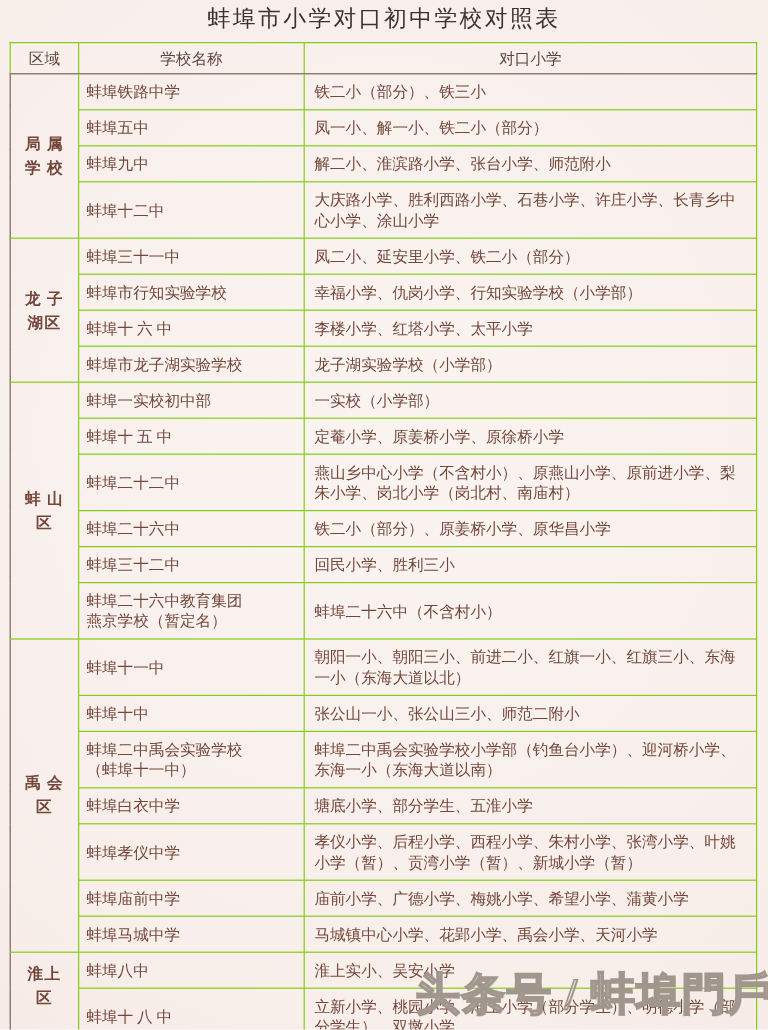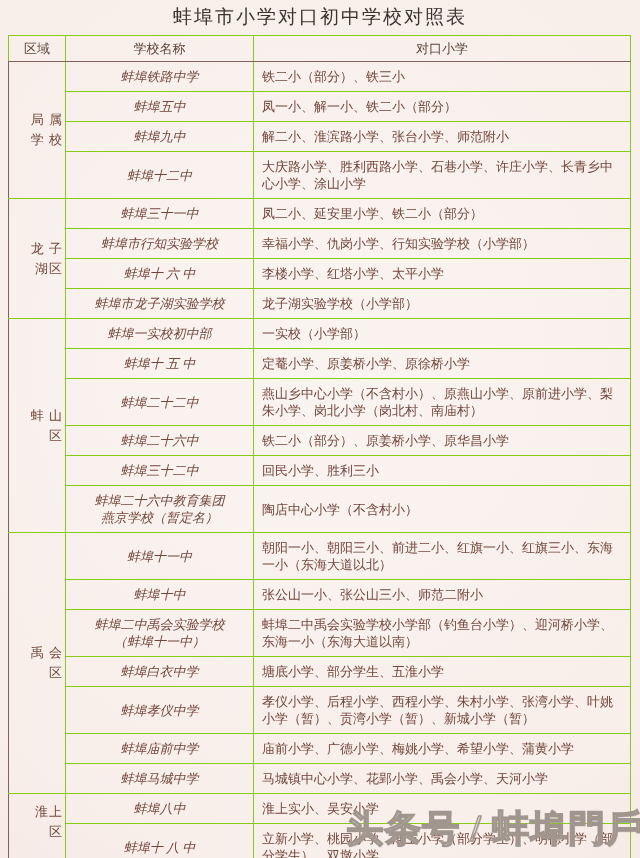--- a/index.html
+++ b/index.html
@@ -40,33 +40,32 @@
     color: #73463a;
     font-weight: normal;
   }
   .compare-table th {
     padding: 4px 4px;
     text-align: center;
     color: #5d4338;
   }
   .compare-table td { padding: 6px 6px; }
   td.region-cell {
-    text-align: right;
+    text-align: center;
     vertical-align: middle;
     white-space: pre-line;
     letter-spacing: 1px;
     line-height: 20px;
     padding: 4px 2px;
     border-left: 1.2px solid #7d6359;
+    font-weight: bold;
   }
   td.region-cell.valign-top { vertical-align: top; padding-top: 8px; }
   td.school-cell {
-    text-align: center;
     white-space: pre-line;
-    font-style: italic;
   }
   td.primary-cell {
     text-align: left;
     padding-left: 8px;
   }
   tr.group-start td { border-top: 1.4px solid #7d6359; }
   .compare-table thead th { border-bottom: 1.2px solid #7d6359; }
   .watermark {
     position: absolute;
     top: 804px;
@@ -154,21 +153,21 @@
         <td class="school-cell">蚌埠二十六中</td>
         <td class="primary-cell">铁二小（部分）、原姜桥小学、原华昌小学</td>
       </tr>
       <tr>
         <td class="school-cell">蚌埠三十二中</td>
         <td class="primary-cell">回民小学、胜利三小</td>
       </tr>
       <tr>
         <td class="school-cell">蚌埠二十六中教育集团
 燕京学校（暂定名）</td>
-        <td class="primary-cell">陶店中心小学（不含村小）</td>
+        <td class="primary-cell">蚌埠二十六中（不含村小）</td>
       </tr>
       <tr class="group-start">
         <td class="region-cell" rowspan="7">禹 会
 区</td>
         <td class="school-cell">蚌埠十一中</td>
         <td class="primary-cell">朝阳一小、朝阳三小、前进二小、红旗一小、红旗三小、东海一小（东海大道以北）</td>
       </tr>
       <tr>
         <td class="school-cell">蚌埠十中</td>
         <td class="primary-cell">张公山一小、张公山三小、师范二附小</td>

